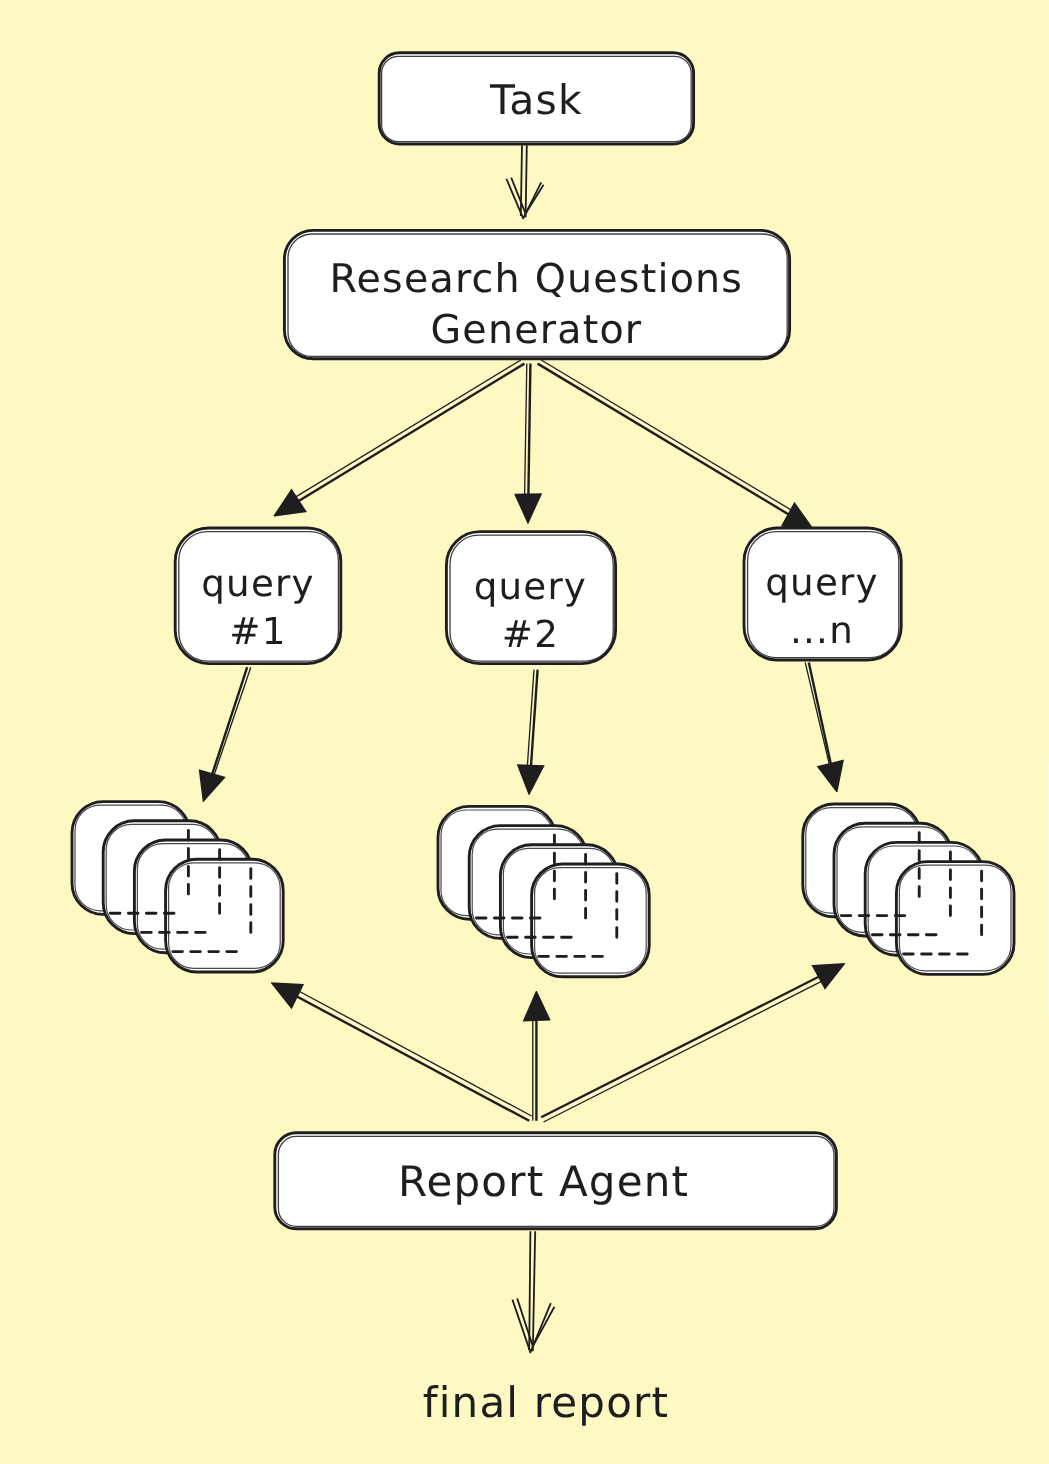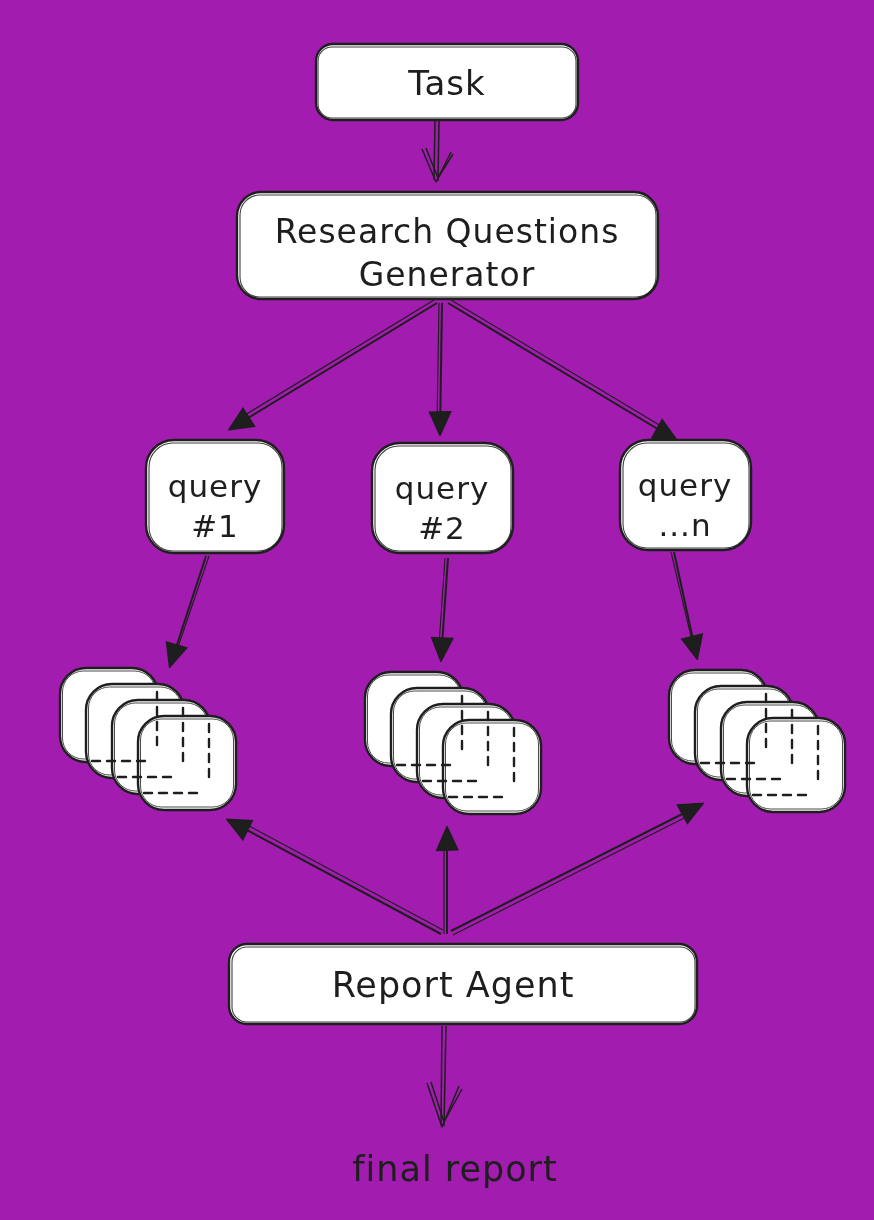--- a/index.html
+++ b/index.html
@@ -1,16 +1,16 @@
 <!DOCTYPE html>
 <html><head>
 <meta charset="utf-8">
 <style>
   html,body { margin:0; padding:0; background:#ffffff; }
-  .stage { width:874px; height:1220px; background:#a21caf; position:relative; overflow:hidden; }
+  .stage { width:874px; height:1220px; background:#fef9c3; position:relative; overflow:hidden; }
   svg { display:block; }
   text {
     font-family:"DejaVu Sans","Liberation Sans",sans-serif;
     fill:#1e1e1e; text-anchor:middle; font-weight:500;
     letter-spacing:1px;
   }
   .box   { fill:#ffffff; stroke:#1e1e1e; stroke-width:2.4; }
   .box2  { fill:none;    stroke:#1e1e1e; stroke-width:1.1; opacity:.85; }
   .card  { fill:#ffffff; stroke:#1e1e1e; stroke-width:2.4; }
   .card2 { fill:none;    stroke:#1e1e1e; stroke-width:1;   opacity:.8; }

